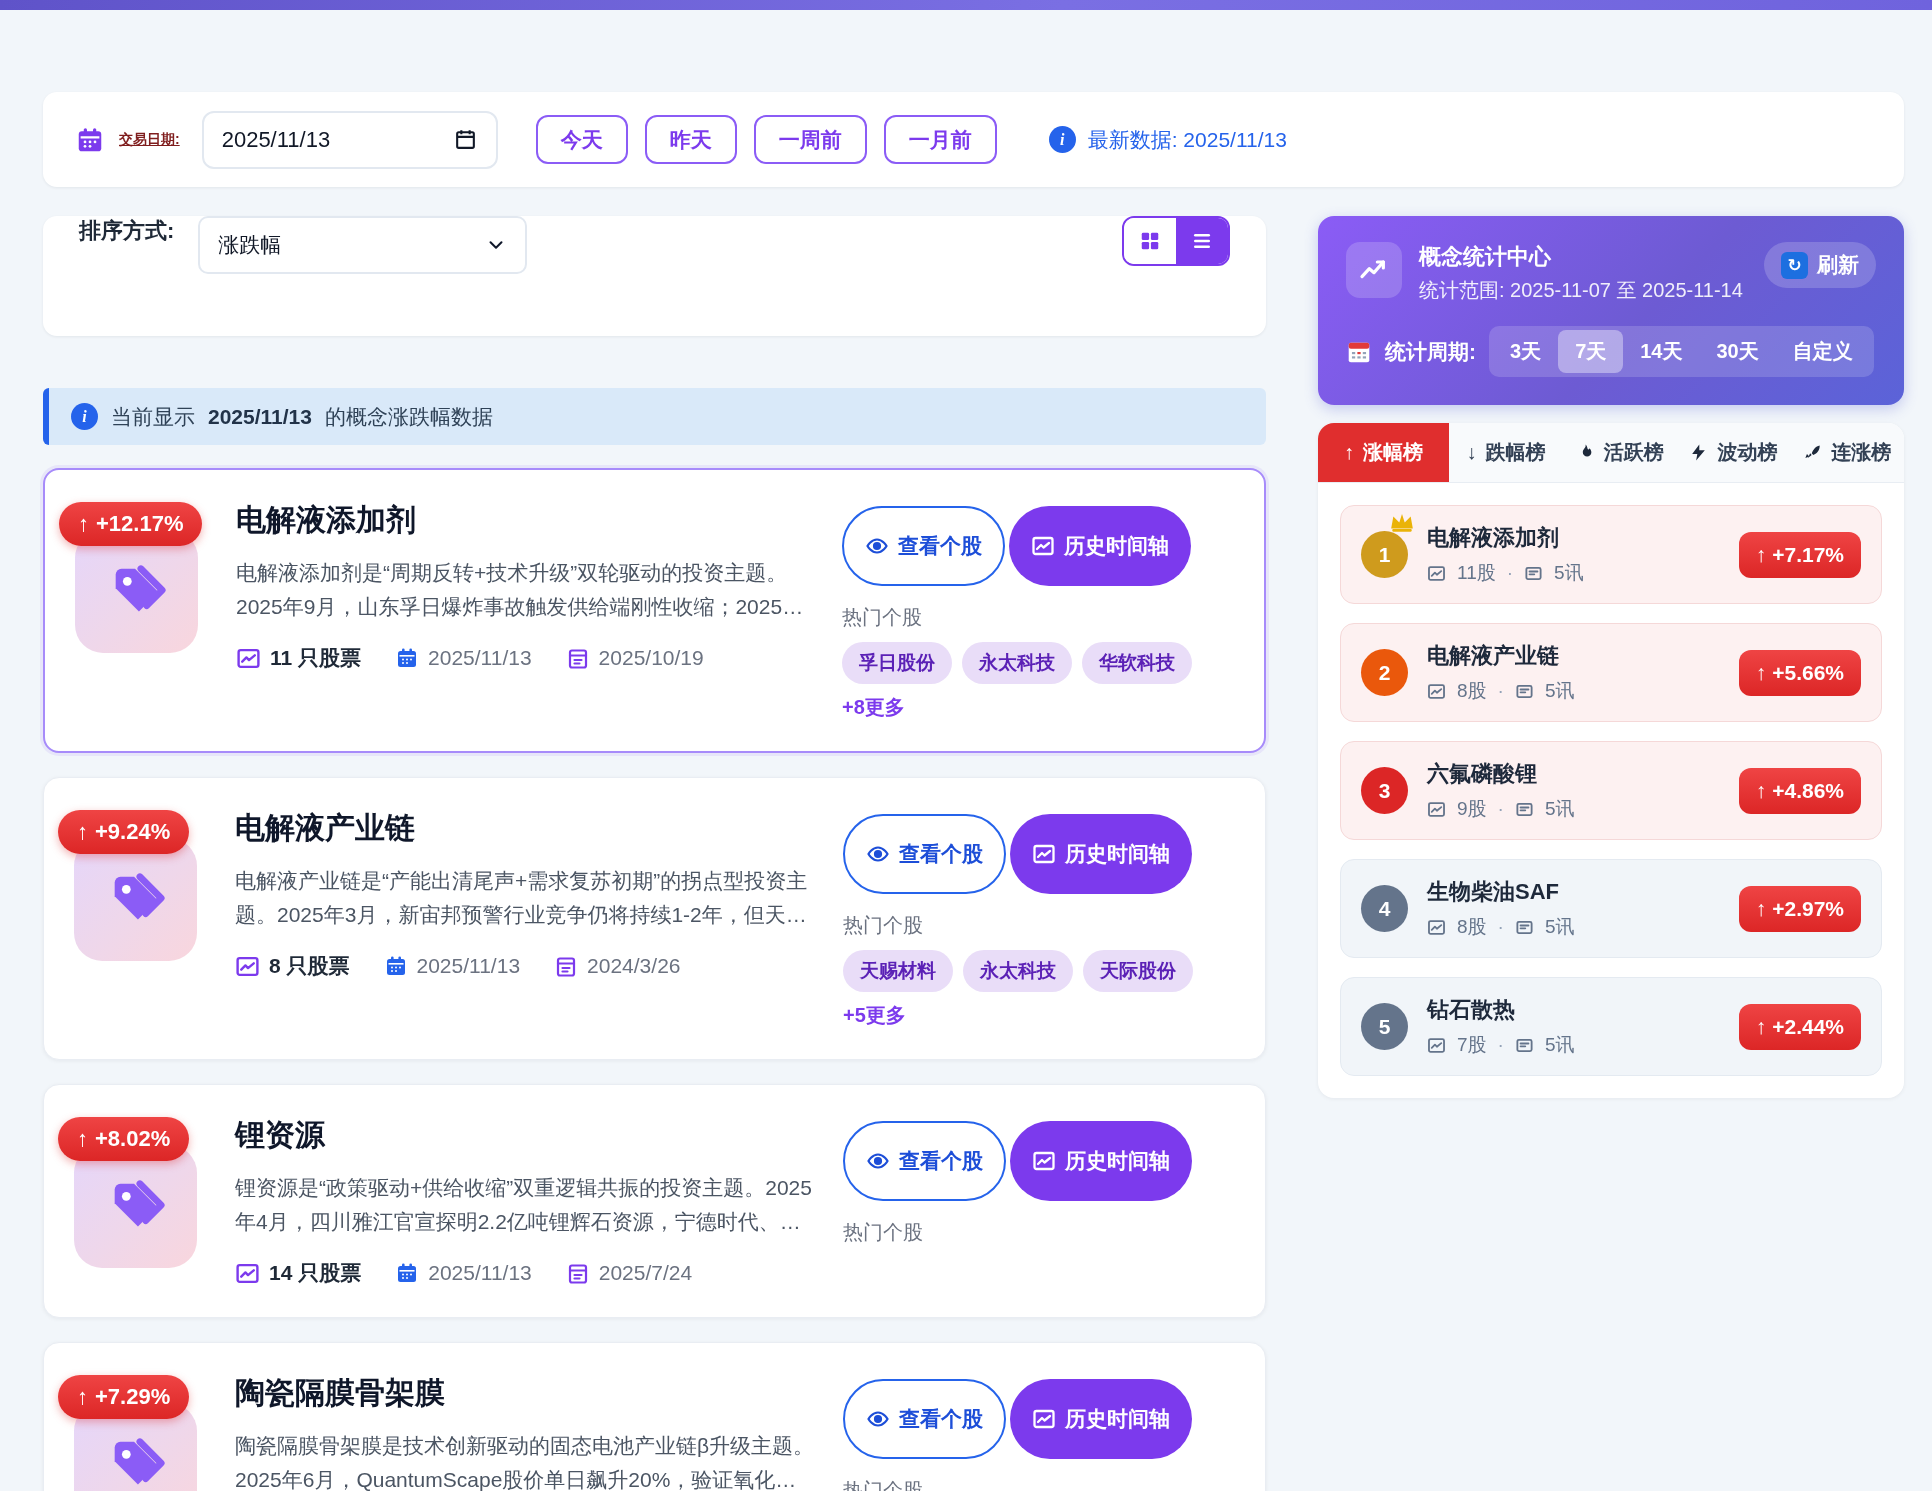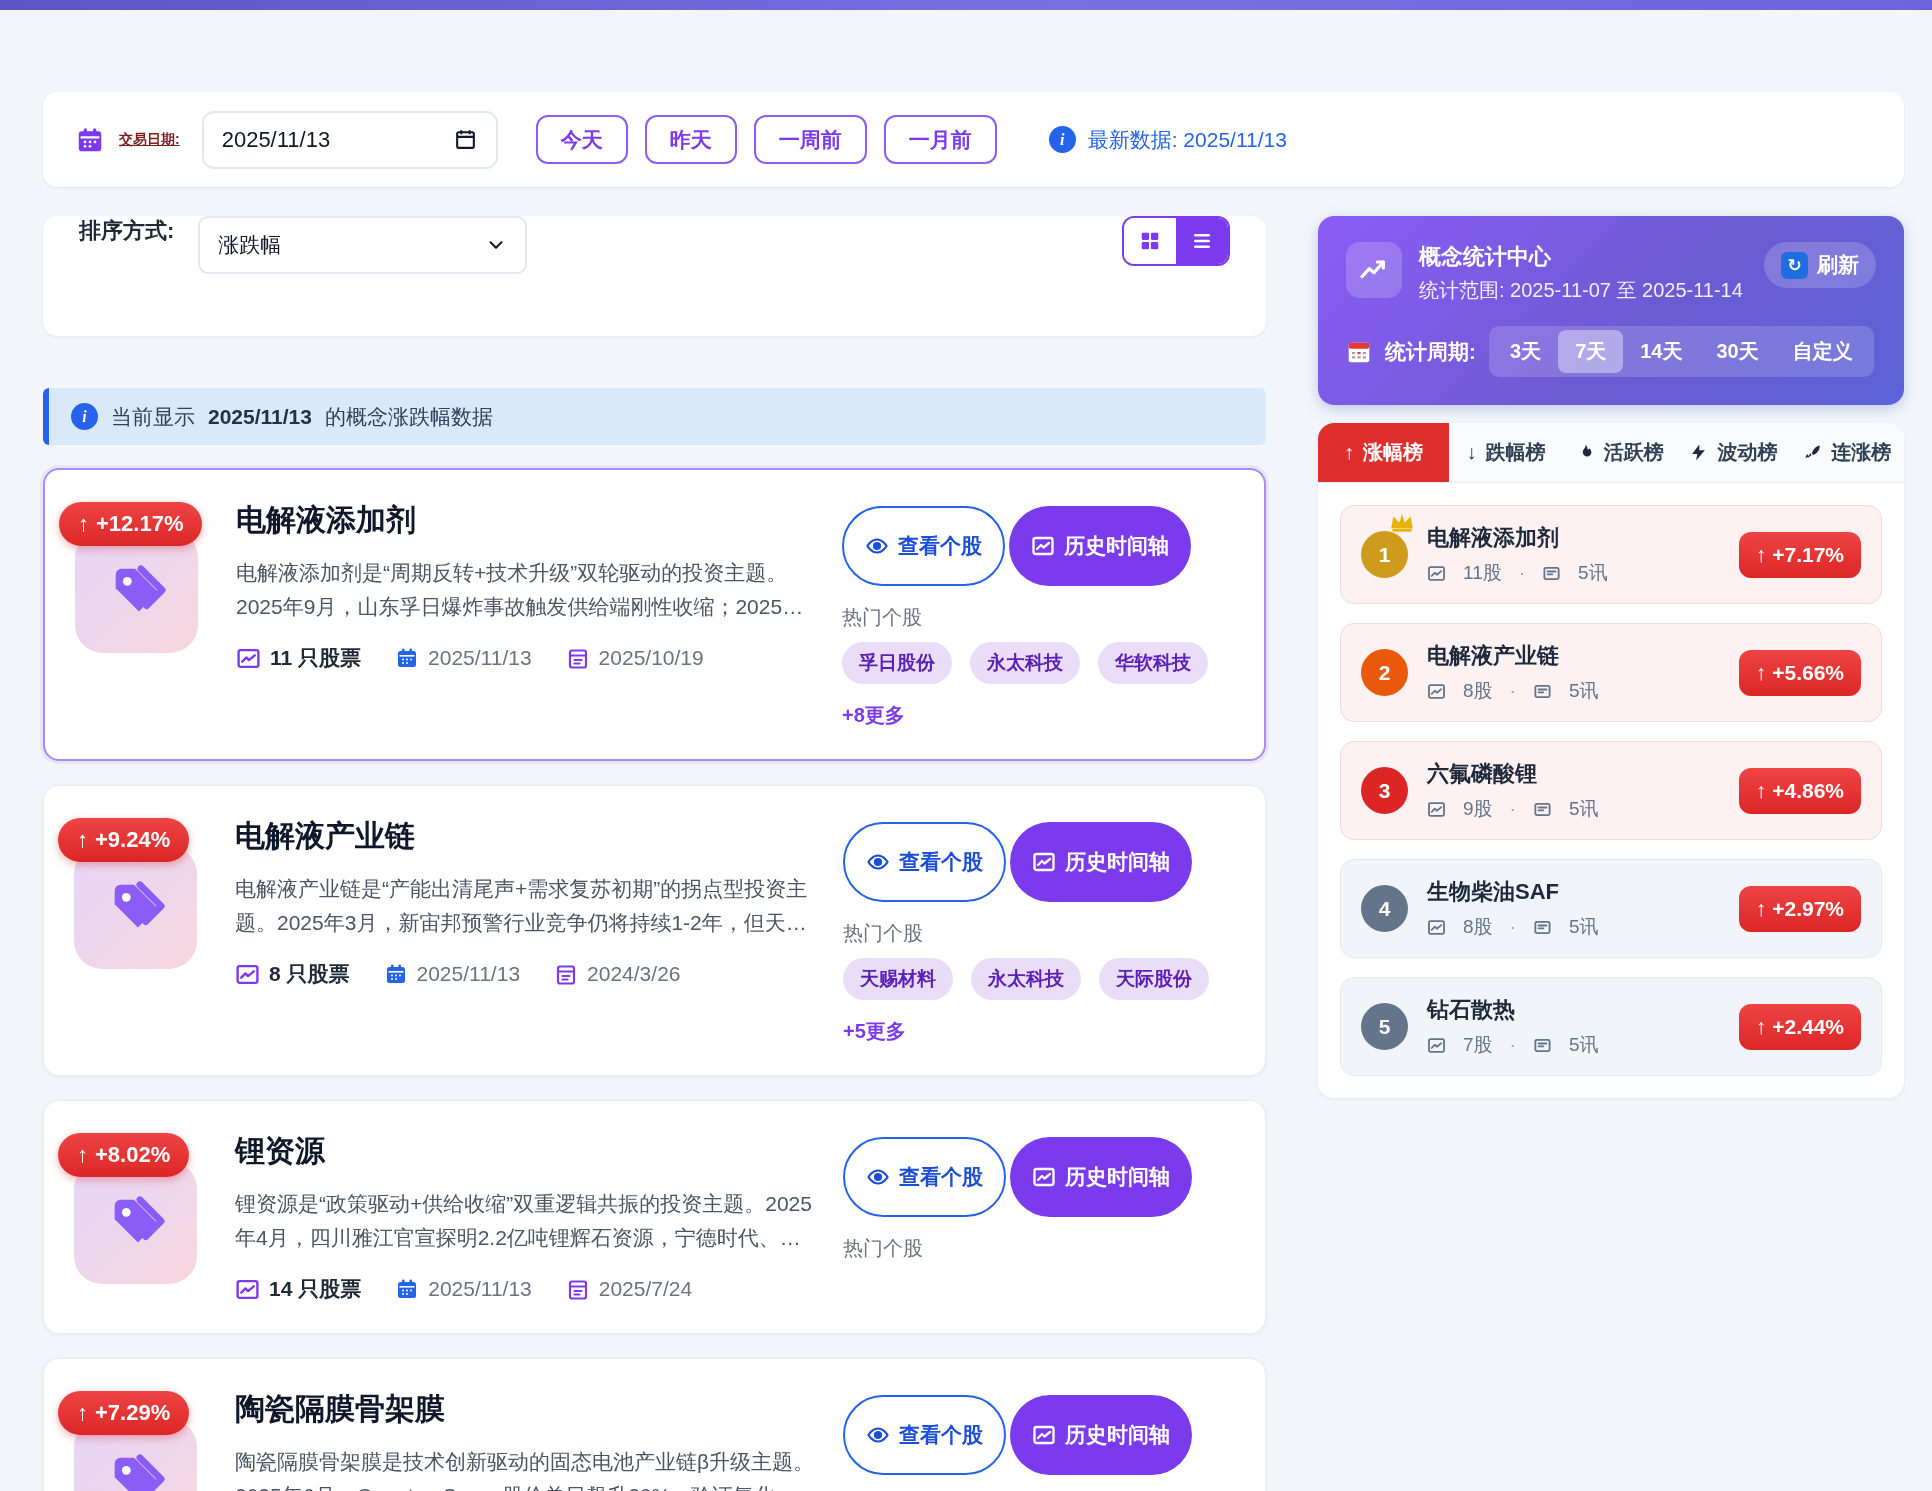--- a/index.html
+++ b/index.html
@@ -59,21 +59,21 @@
   .card-meta { margin-top:20px; display:flex; align-items:center; gap:34px; font-size:21px; color:#6b7280; }
   .meta-item { display:flex; align-items:center; gap:9px; }
   .meta-strong { color:#1f2937; font-weight:bold; }
   .card-right { width:392px; flex:none; padding-top:8px; }
   .btn-row { display:flex; gap:4px; }
   .view-btn { border:2px solid #2563eb; background:#fff; color:#1d4ed8; border-radius:999px; padding:11px 21px;
     font-size:21px; font-weight:bold; display:inline-flex; align-items:center; gap:9px; cursor:pointer; white-space:nowrap; }
   .timeline-btn { border:none; background:#7c3aed; color:#fff; border-radius:999px; padding:26px 22px;
     font-size:21px; font-weight:bold; display:inline-flex; align-items:center; gap:9px; cursor:pointer; white-space:nowrap; }
   .hot-label { margin:18px 0 11px; font-size:20px; color:#6b7280; }
-  .chip-row { display:flex; align-items:center; gap:18px; flex-wrap:wrap; }
+  .chip-row { display:flex; align-items:center; gap:10px; flex-wrap:wrap; }
   .chip { background:#e9ddf8; color:#5b21b6; font-size:19px; font-weight:bold; padding:8px 17px; border-radius:999px; }
   .more-link { color:#7c3aed; font-size:20px; font-weight:bold; cursor:pointer; }
 
   
   .stats-card { background:linear-gradient(135deg,#8b5cf6 0%,#6d5bd3 55%,#5b63d8 100%);
     border-radius:16px; padding:26px 28px 28px; color:#fff; box-shadow:0 4px 14px rgba(91,99,216,.30); }
   .stats-head { display:flex; align-items:flex-start; }
   .stats-ico { width:56px; height:56px; border-radius:14px; background:rgba(255,255,255,.18); display:grid; place-items:center; flex:none; }
   .stats-titles { margin-left:17px; }
   .stats-title { font-size:22px; font-weight:bold; }
@@ -99,21 +99,21 @@
   .rank-item.hot { background:#fdf1f1; border:1px solid #f5d8d8; }
   .rank-item.cool { background:#f1f5f9; border:1px solid #e4eaf1; }
   .rank-wrap { position:relative; width:47px; flex:none; }
   .rank-circle { width:47px; height:47px; border-radius:50%; display:grid; place-items:center; color:#fff;
     font-size:21px; font-weight:bold; }
   .rc-1 { background:#cf9b1d; } .rc-2 { background:#ea580c; } .rc-3 { background:#dc2626; }
   .rc-4,.rc-5 { background:#64748b; }
   .crown { position:absolute; top:-20px; left:28px; }
   .rank-info { margin-left:19px; min-width:0; }
   .rank-name { font-size:22px; font-weight:bold; color:#1e293b; }
-  .rank-meta { margin-top:7px; display:flex; align-items:center; gap:17px; color:#64748b; font-size:19px; }
+  .rank-meta { margin-top:7px; display:flex; align-items:center; gap:11px; color:#64748b; font-size:19px; }
   .rank-change { margin-left:auto; background:linear-gradient(180deg,#ef4444,#dc2626); color:#fff; border-radius:12px;
     padding:11px 17px; font-size:21px; font-weight:bold; display:flex; align-items:center; gap:6px; }
   .dot-sep { color:#94a3b8; }
   svg { display:block; }
 </style>
 </head>
 <body>
 
 <div class="topbar"></div>
 

